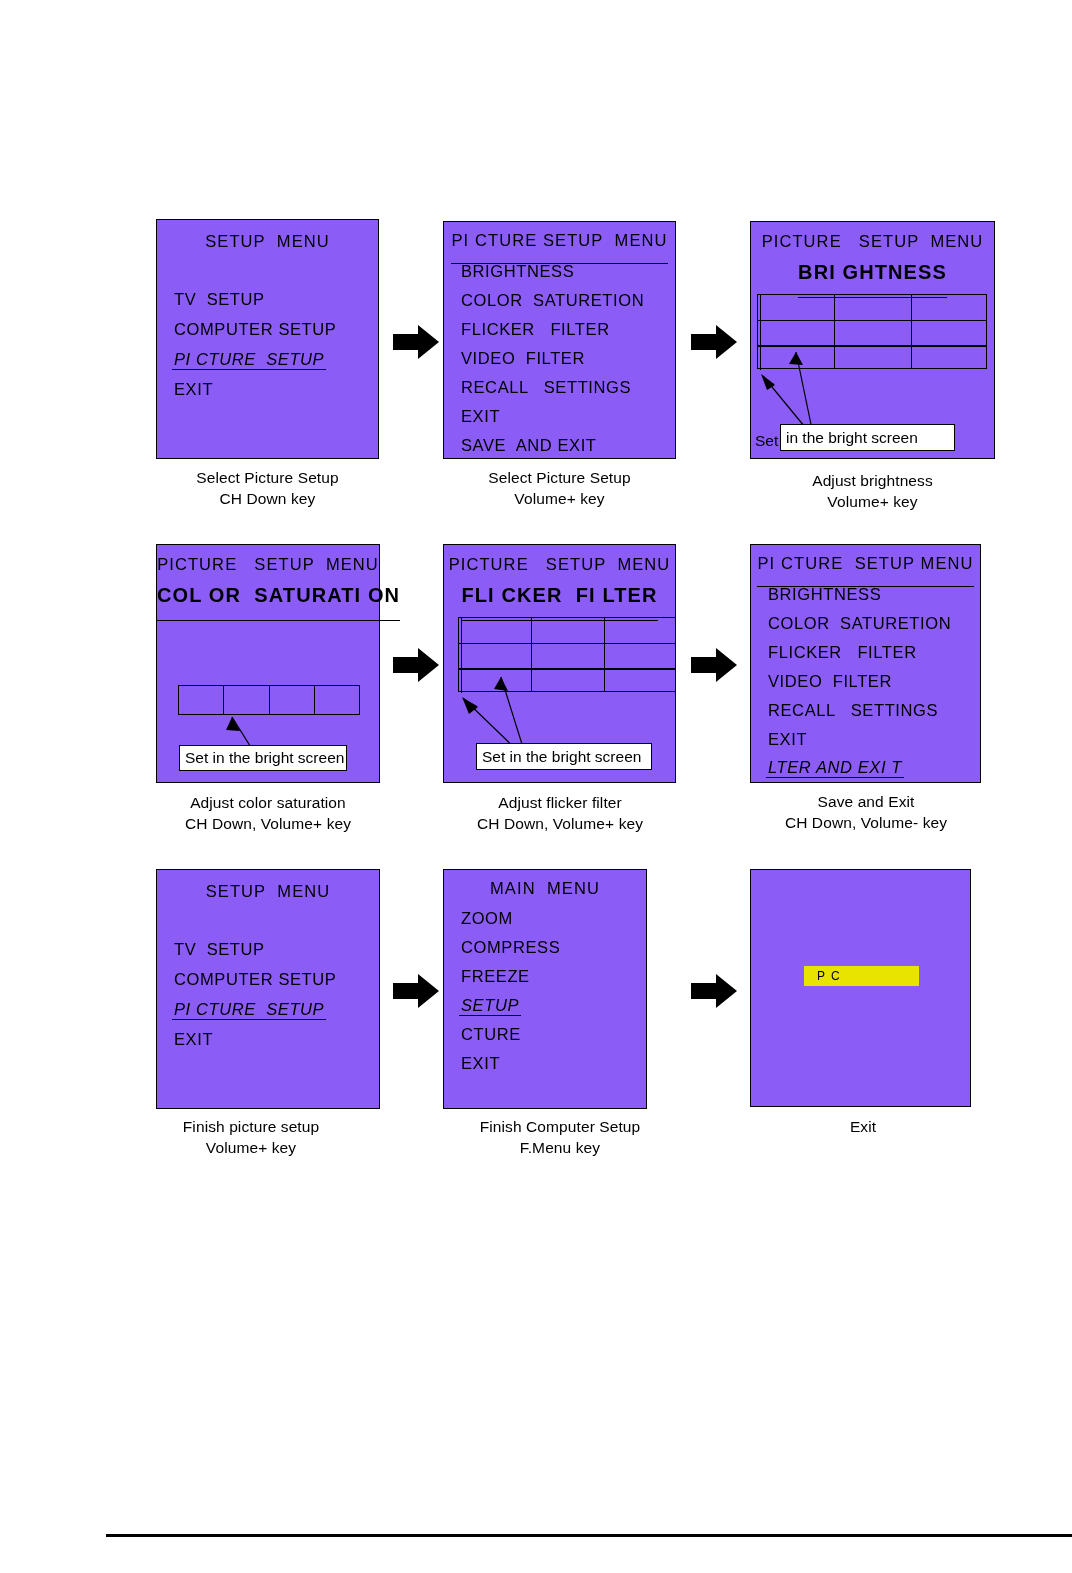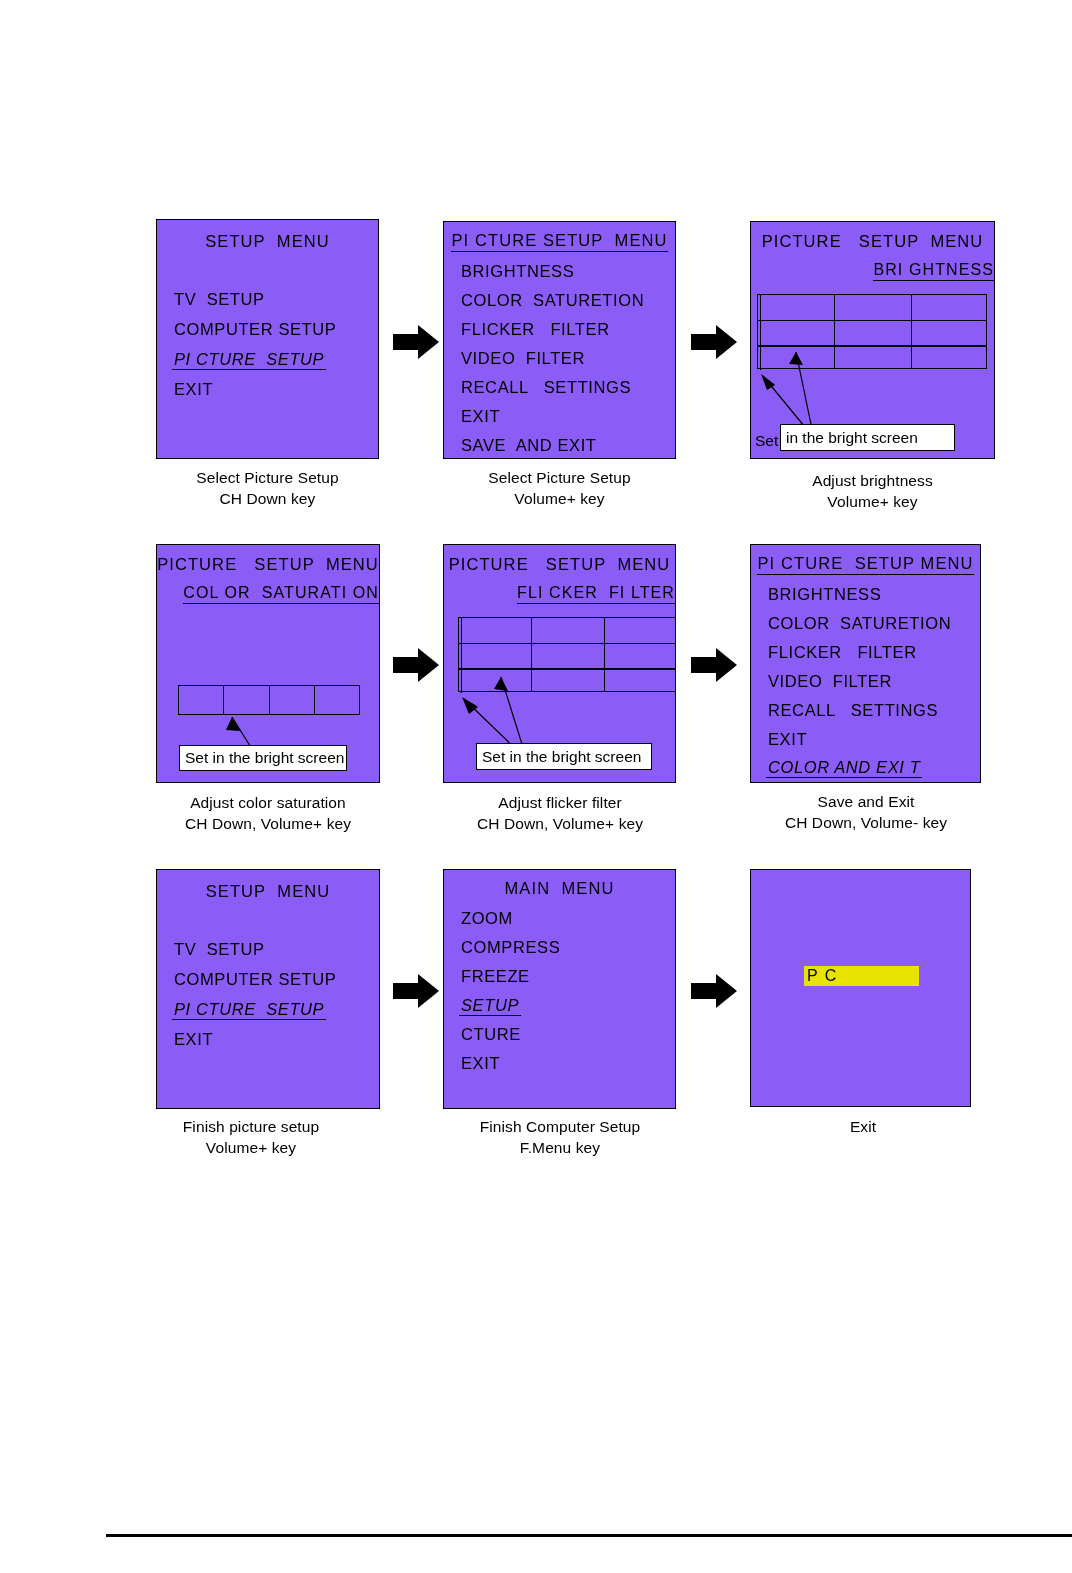--- a/index.html
+++ b/index.html
@@ -48,31 +48,32 @@
     position: absolute;
     width: 100%;
     text-align: center;
     font-size: 16.5px;
     letter-spacing: 1.1px;
     white-space: pre;
   }
   .menu-sub {
     position: absolute;
     width: 100%;
-    text-align: right;
-    font-size: 16px;
+    text-align: center;
+    font-size: 20px;
     letter-spacing: 1.1px;
     white-space: pre;
+    font-weight: bold;
   }
   .menu-sub > span, .menu-title > span {
     display: inline-block;
   }
   .u {
     border-bottom: 1.4px solid #000;
-    padding-bottom: 1px;
+    padding-bottom: 13px;
   }
   .menu-item {
     position: absolute;
     font-size: 16.5px;
     letter-spacing: 0.6px;
     white-space: pre;
     left: 17px;
   }
   .menu-item .u {
     padding: 0 2px 1px 2px;
@@ -173,23 +174,23 @@
   .ptr {
     position: absolute;
     pointer-events: none;
   }
 
   
   .pcbar {
     position: absolute;
     display: flex;
     align-items: center;
-    font-size: 16px;
+    font-size: 12px;
     letter-spacing: 1.5px;
-    padding-left: 3px;
+    padding-left: 13px;
     box-sizing: border-box;
     white-space: pre;
   }
 
   .footer-rule {
     position: absolute;
     background: #000;
   }
 </style>
 </head>
@@ -324,21 +325,21 @@
 
   <div class="step">
     <div class="screen" style="left:750px; top:544px; width:231px; height:239px;">
       <div class="menu-title" style="top:9px;"><span class="u">PI CTURE  SETUP MENU</span></div>
       <div class="menu-item" style="top:40px;"><span>BRIGHTNESS</span></div>
       <div class="menu-item" style="top:69px;"><span>COLOR  SATURETION</span></div>
       <div class="menu-item" style="top:98px;"><span>FLICKER   FILTER</span></div>
       <div class="menu-item" style="top:127px;"><span>VIDEO  FILTER</span></div>
       <div class="menu-item" style="top:156px;"><span>RECALL   SETTINGS</span></div>
       <div class="menu-item" style="top:185px;"><span>EXIT</span></div>
-      <div class="menu-item" style="top:213px;"><span class="u">COLOR AND EXI T</span></div>
+      <div class="menu-item" style="top:213px;"><span class="u">LTER AND EXI T</span></div>
     </div>
     <div class="caption" style="left:738px; top:791px; width:256px;">Save and Exit
 CH Down, Volume- key</div>
   </div>
 
   <div class="step">
     <div class="screen" style="left:156px; top:869px; width:224px; height:240px;">
       <div class="menu-title" style="top:12px;"><span>SETUP  MENU</span></div>
       <div class="menu-item" style="top:70px;"><span>TV  SETUP</span></div>
       <div class="menu-item" style="top:100px;"><span>COMPUTER SETUP</span></div>
@@ -348,21 +349,21 @@
     <div class="caption" style="left:123px; top:1116px; width:256px;">Finish picture setup
 Volume+ key</div>
   </div>
 
   <div class="arrow" style="left:393px; top:974px;">
     <div class="shaft"></div>
       <div class="head"></div>
   </div>
 
   <div class="step">
-    <div class="screen" style="left:443px; top:869px; width:233px; height:240px;">
+    <div class="screen" style="left:443px; top:869px; width:204px; height:240px;">
       <div class="menu-title" style="top:9px;"><span>MAIN  MENU</span></div>
       <div class="menu-item" style="top:39px;text-align:center;"><span>ZOOM</span></div>
       <div class="menu-item" style="top:68px;"><span>COMPRESS</span></div>
       <div class="menu-item" style="top:97px;"><span>FREEZE</span></div>
       <div class="menu-item" style="top:126px;"><span class="u">SETUP</span></div>
       <div class="menu-item" style="top:155px;"><span>CTURE</span></div>
       <div class="menu-item" style="top:184px;"><span>EXIT</span></div>
     </div>
     <div class="caption" style="left:432px; top:1116px; width:256px;">Finish Computer Setup
 F.Menu key</div>

